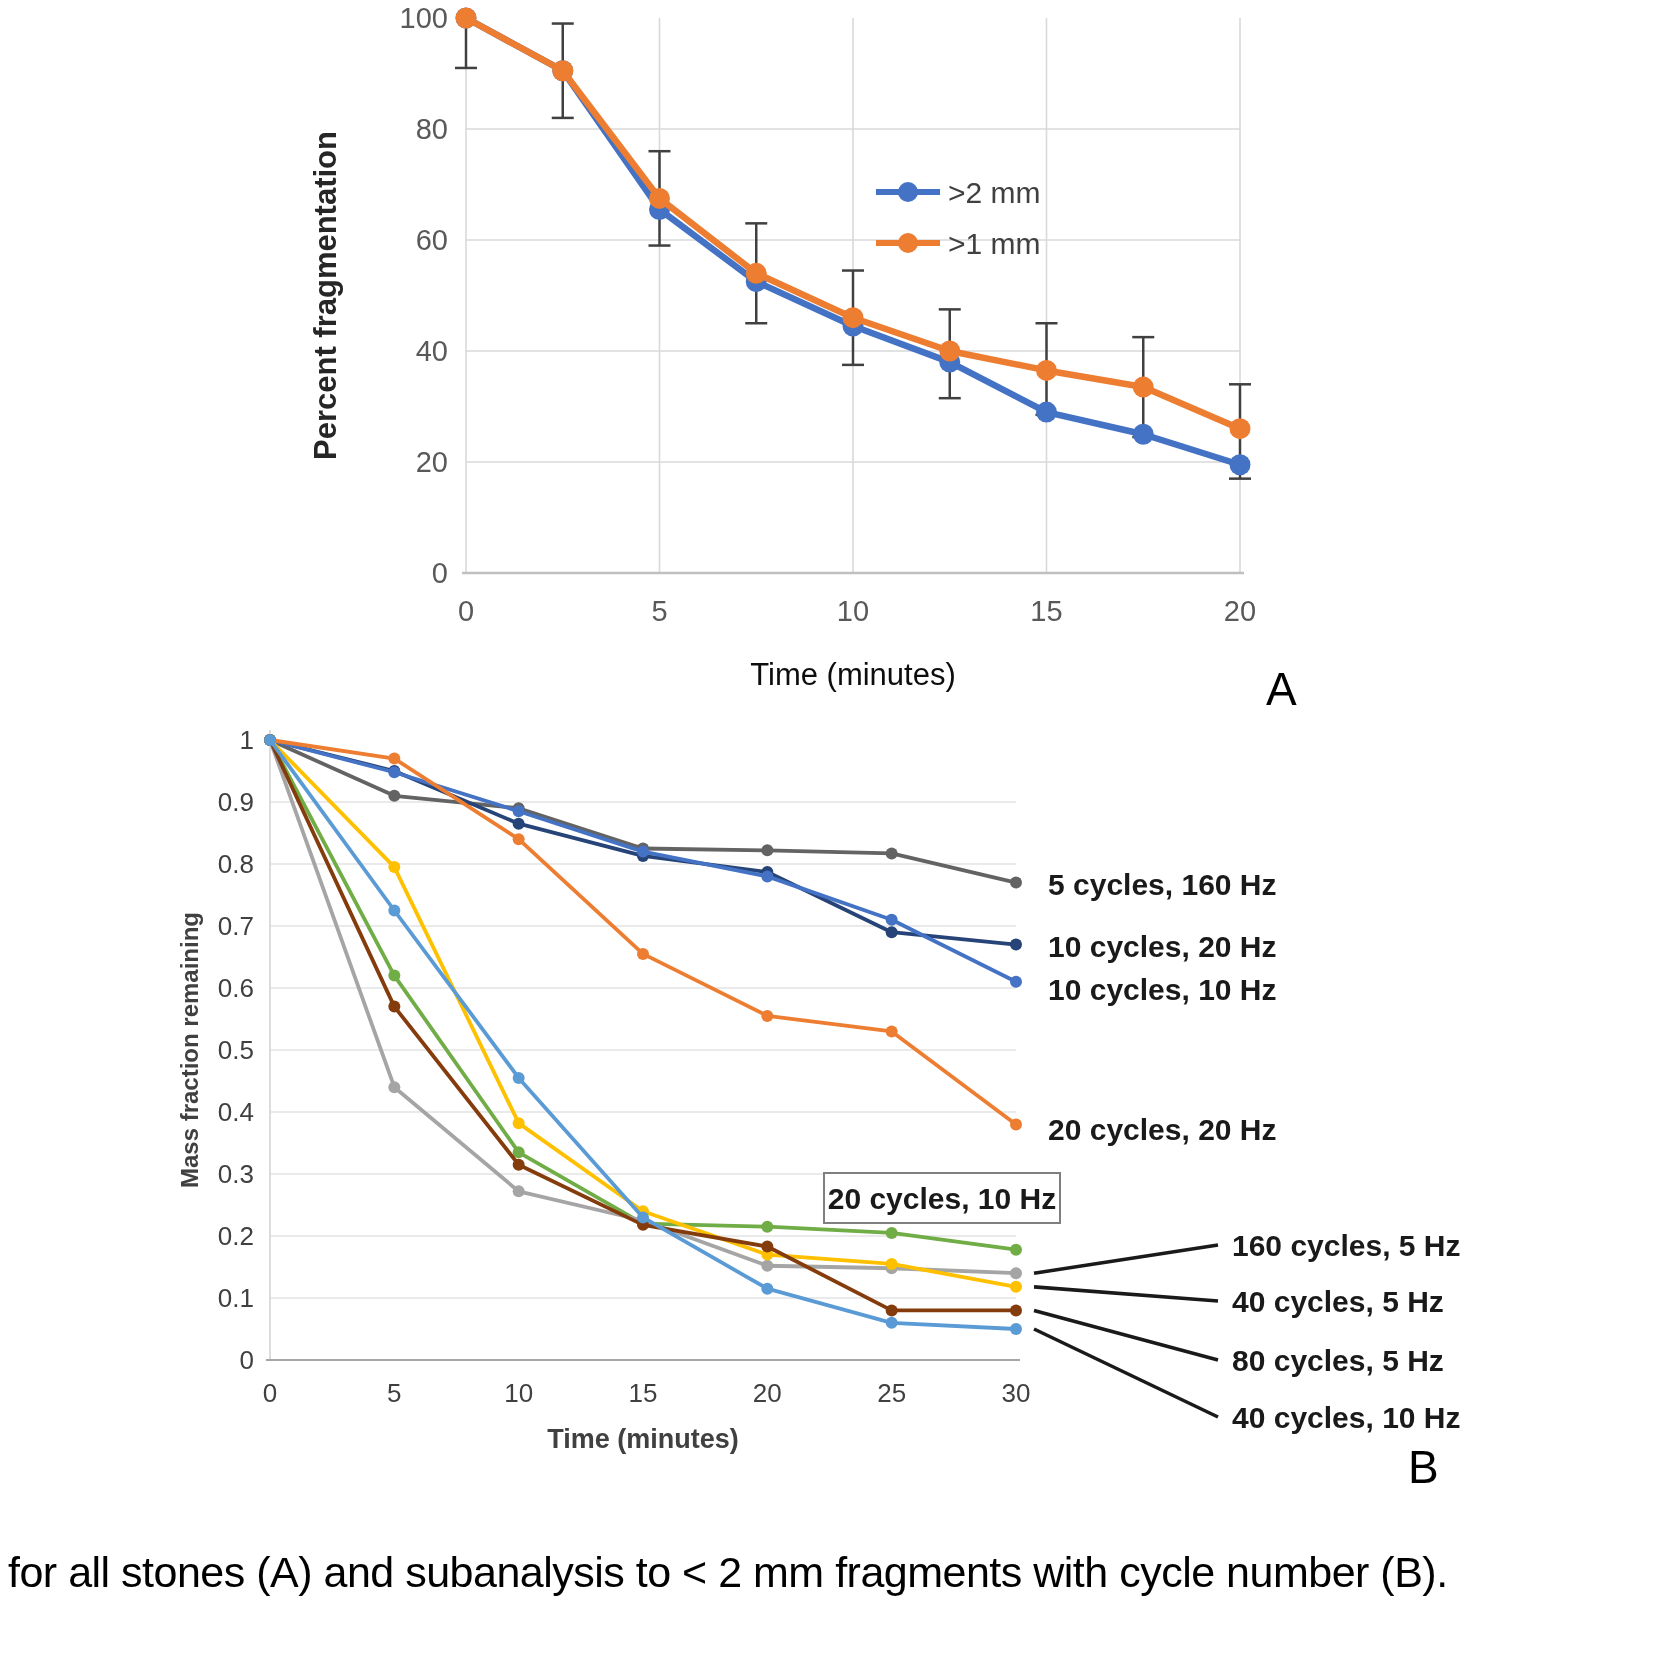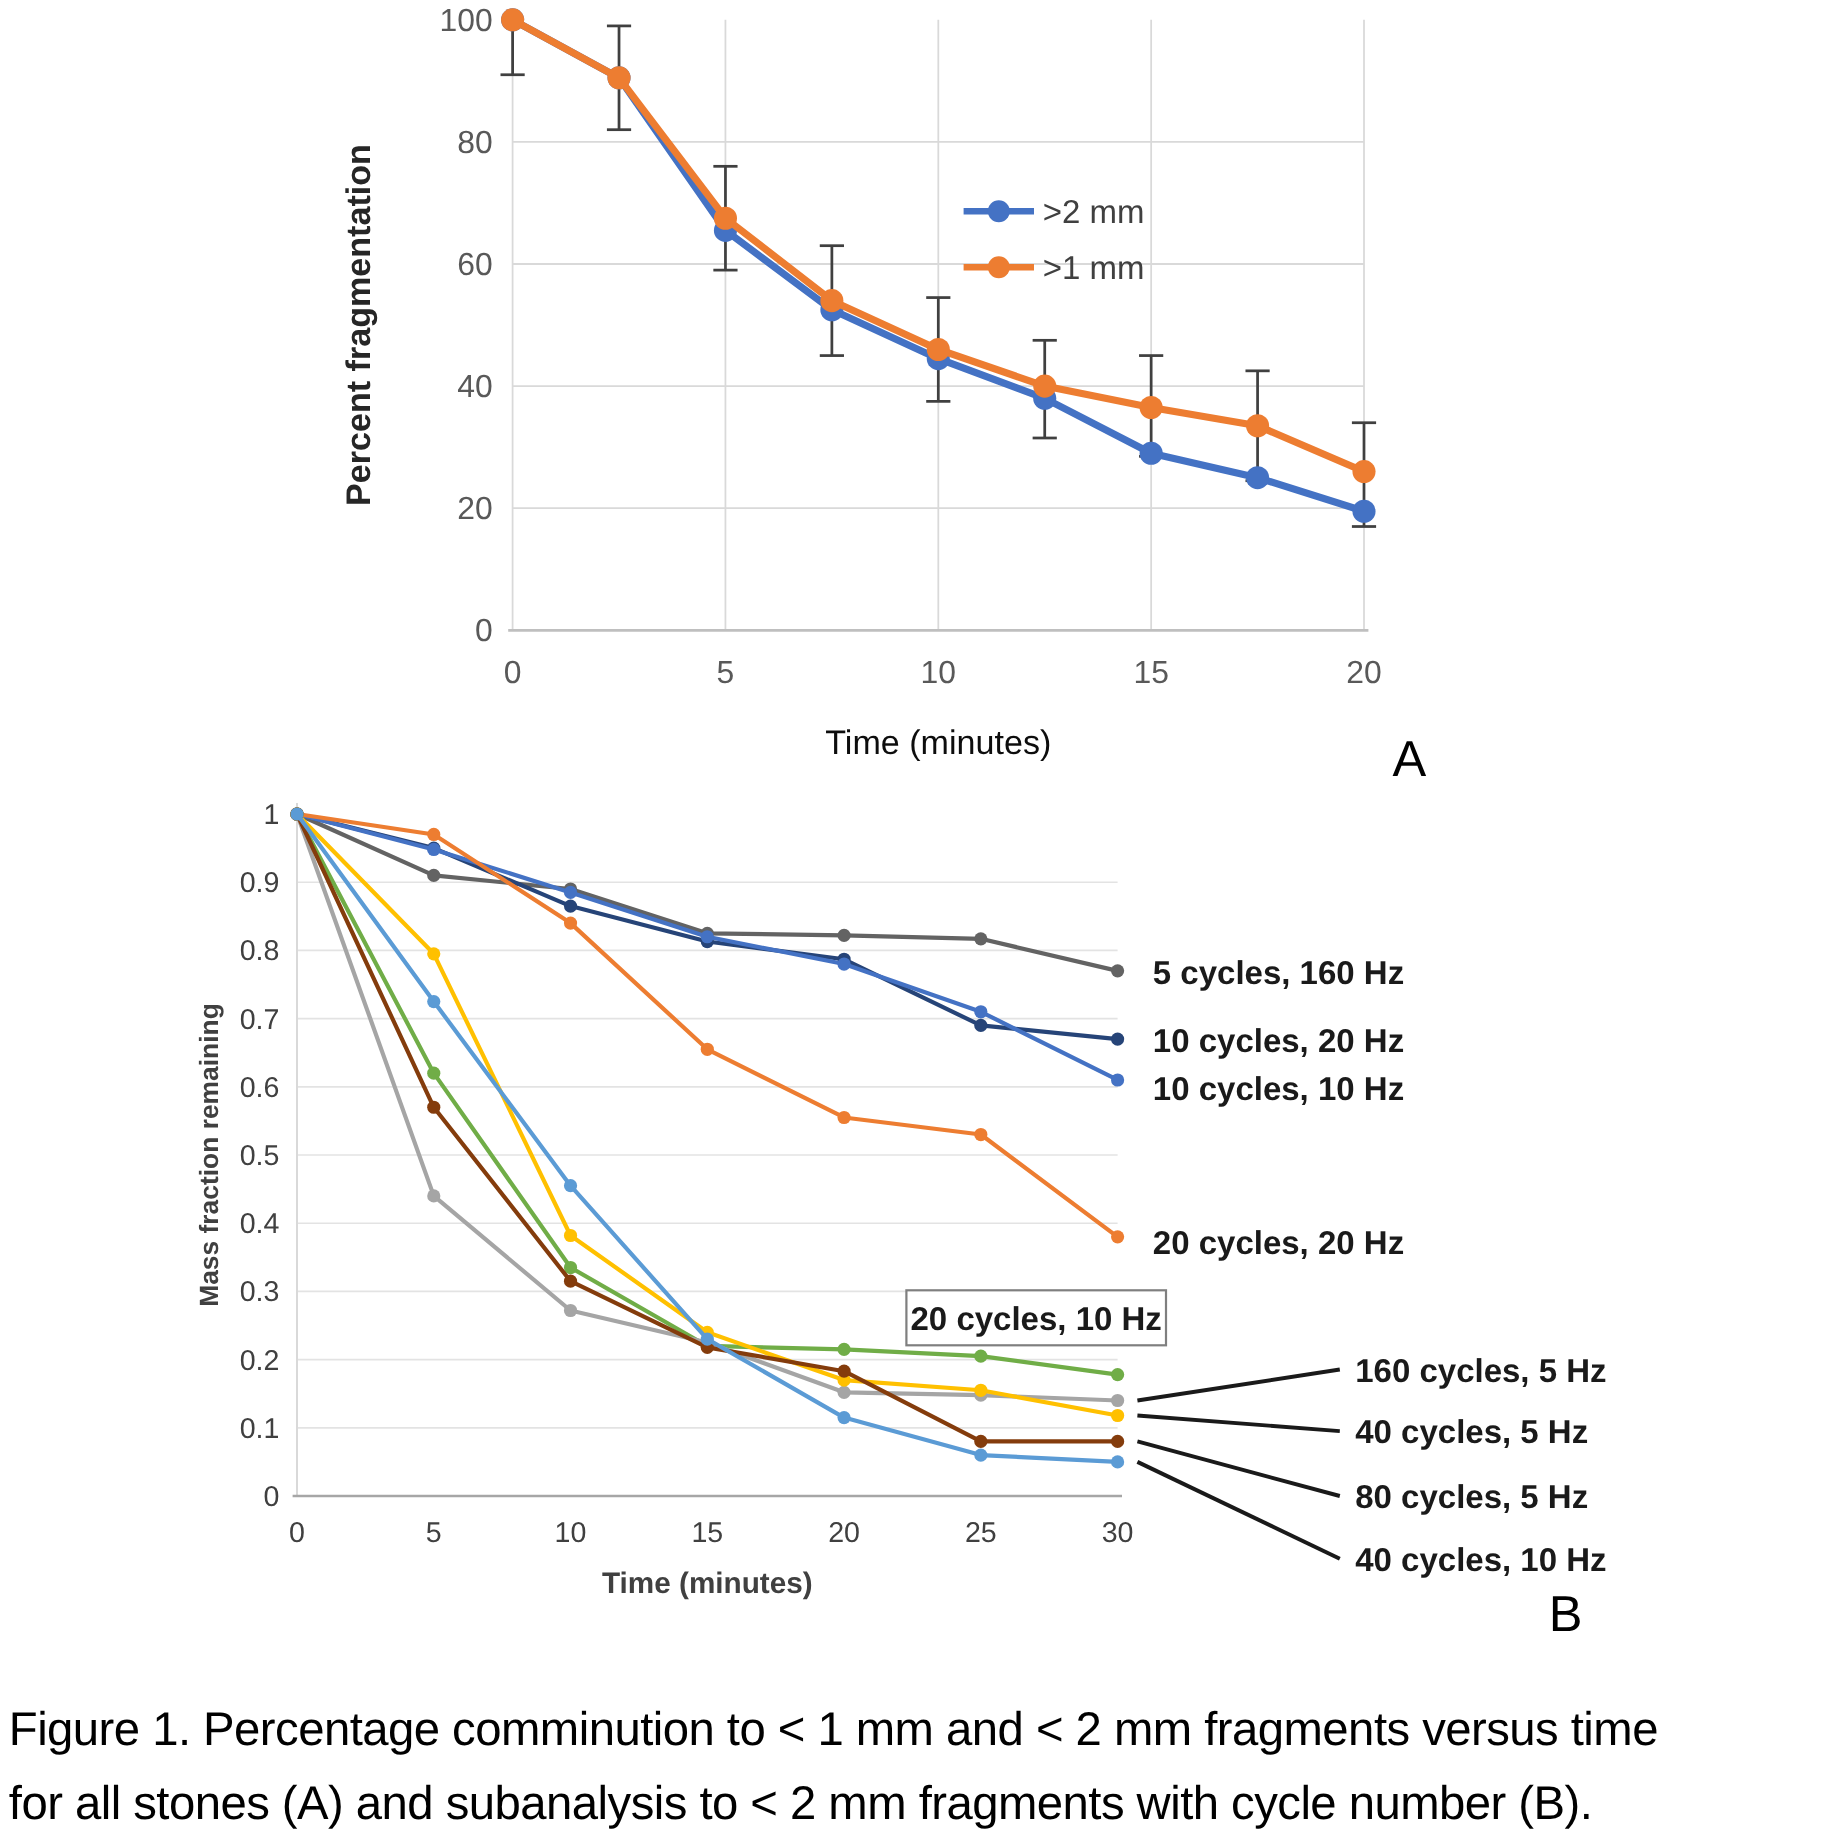--- a/index.html
+++ b/index.html
@@ -260,16 +260,15 @@
         <text x="1232" y="1371" font-family="&quot;Liberation Sans&quot;, sans-serif" font-size="30" fill="#1a1a1a" text-anchor="start" font-weight="bold">80 cycles, 5 Hz</text>
         <line x1="1034" y1="1329" x2="1218" y2="1417" stroke="#1a1a1a" stroke-width="3.6"></line>
         <text x="1232" y="1428" font-family="&quot;Liberation Sans&quot;, sans-serif" font-size="30" fill="#1a1a1a" text-anchor="start" font-weight="bold">40 cycles, 10 Hz</text>
       </g>
     </svg>
 
   <div class="panel-letter letter-a">A</div>
   <div class="panel-letter letter-b">B</div>
 
   <div class="caption">
-    <div>Figure 1.  Percentage comminution to &lt; 1 mm and &lt; 2 mm fragments versus time</div>
     <div>for all stones (A) and subanalysis to &lt; 2 mm fragments with cycle number (B).</div>
   </div>
 </div>
 
 </body></html>

